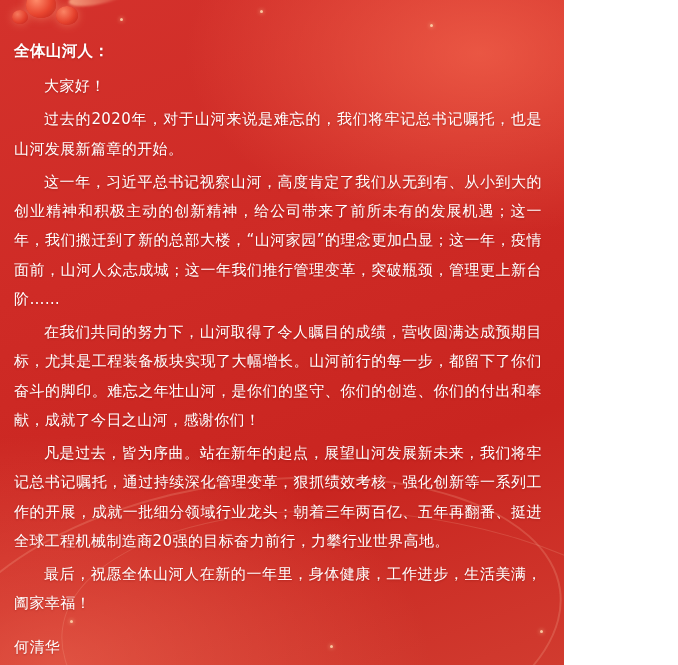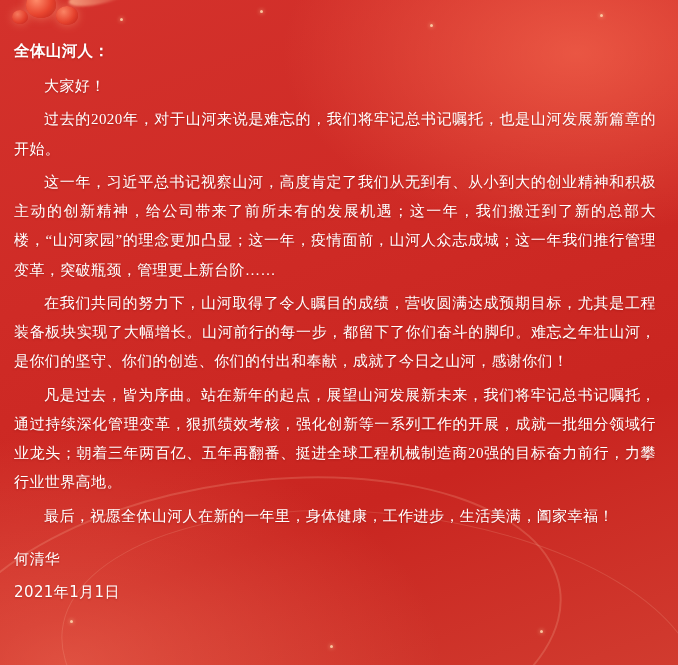--- a/index.html
+++ b/index.html
@@ -8,21 +8,21 @@
   }
   body {
     width: 678px;
     height: 665px;
     overflow: hidden;
     font-family: "DejaVu Sans", "Liberation Sans", sans-serif;
   }
 
   .poster {
     position: relative;
-    width: 678px;
+    width: 564px;
     height: 665px;
     box-sizing: border-box;
     background:
       radial-gradient(ellipse 420px 260px at 85% 8%, rgba(255,120,90,0.55) 0%, rgba(214,48,49,0.0) 70%),
       radial-gradient(ellipse 520px 320px at 10% 100%, rgba(255,140,110,0.40) 0%, rgba(214,48,49,0.0) 72%),
       linear-gradient(160deg, #d4322c 0%, #cf2b26 35%, #c92520 70%, #d13b2f 100%);
     overflow: hidden;
     padding-left: 26px;
   }
 
@@ -104,21 +104,20 @@
   .salutation {
     font-weight: bold;
     font-size: 15.5px;
     margin: 0 0 6px 0;
   }
 
   .para {
     margin: 0 0 4px 0;
     text-indent: 2em;
     text-align: justify;
-    font-family: Liberation Serif, serif;
   }
 
   .closing {
   }
 
   .sign-block {
     margin-top: 14px;
     text-align: left;
     padding-right: 14px;
   }

